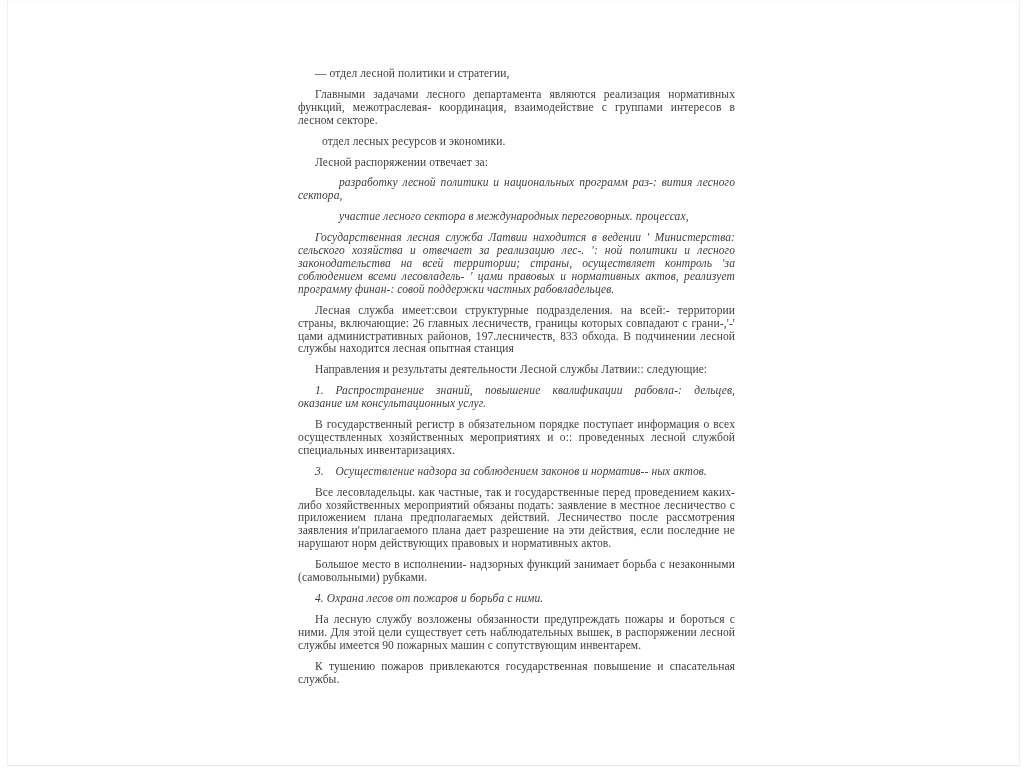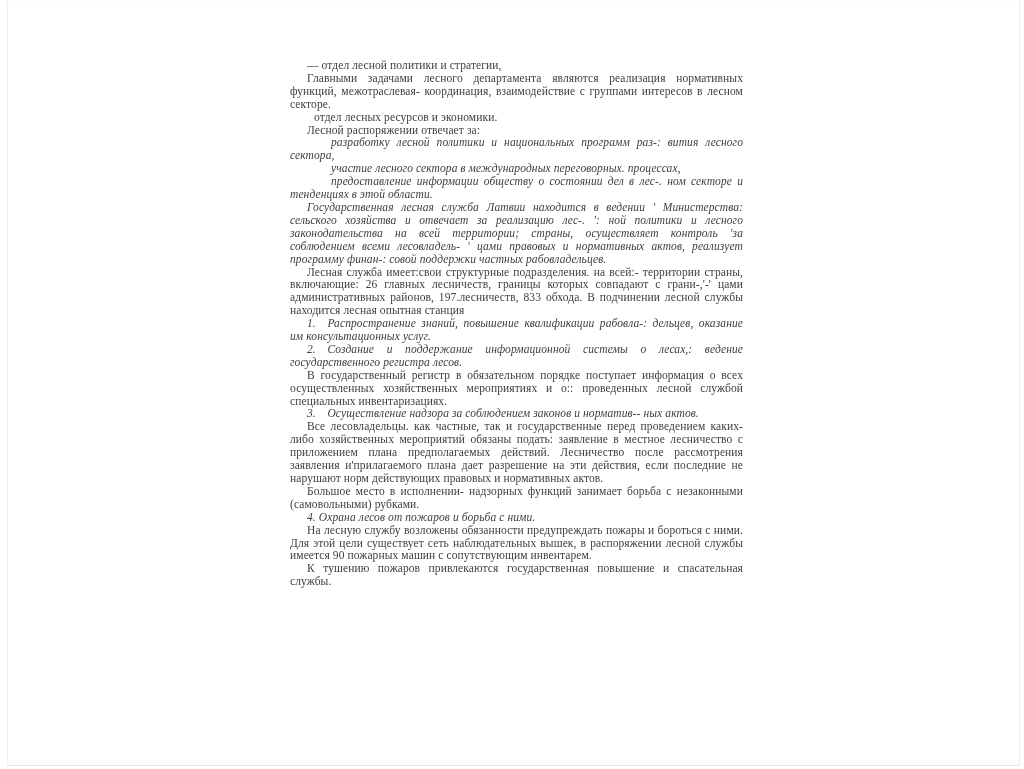--- a/index.html
+++ b/index.html
@@ -32,46 +32,45 @@
     position: absolute;
     left: 290px;
     top: 59px;
     width: 453px;
     color: #3e3e3e;
     font-size: 11.5px;
     line-height: 12.9px;
     letter-spacing: 0.1px;
   }
   .blk {
-    margin: 0;
+    margin: 8px;
     padding: 0;
     text-align: justify;
   }
   .ind1 { text-indent: 17px; }
   .ind2 { text-indent: 24px; }
   .hang { text-indent: 41px; font-style: italic; }
   .it   { font-style: italic; }
 </style>
 </head>
 <body>
 
 <div class="canvas">
   <div class="frame"></div>
   <div class="text-column">
       <p class="blk ind1">— отдел лесной политики и стратегии,</p>
       <p class="blk ind1">Главными задачами лесного департамента являются реализация нормативных функций, межотраслевая- координация, взаимодействие с группами интересов в лесном секторе.</p>
       <p class="blk ind2">отдел лесных ресурсов и экономики.</p>
       <p class="blk ind1">Лесной распоряжении отвечает за:</p>
       <p class="blk hang">разработку лесной политики и национальных программ раз-: вития лесного сектора,</p>
       <p class="blk hang">участие лесного сектора в международных переговорных. процессах,</p>
-      <p class="blk hang">предоставление информации обществу о состоянии дел в лес-. ном секторе и тенденциях в этой области.</p>
       <p class="blk ind1 it">Государственная лесная служба Латвии находится в ведении ' Министерства: сельского хозяйства и отвечает за реализацию лес-. ': ной политики и лесного законодательства на всей территории; страны, осуществляет контроль 'за соблюдением всеми лесовладель- ' цами правовых и нормативных актов, реализует программу финан-: совой поддержки частных рабовладельцев.</p>
       <p class="blk ind1">Лесная служба имеет:свои структурные подразделения. на всей:- территории страны, включающие: 26 главных лесничеств, границы которых совпадают с грани-,'-' цами административных районов, 197.лесничеств, 833 обхода. В подчинении лесной службы находится лесная опытная станция</p>
+      <p class="blk ind1">Направления и результаты деятельности Лесной службы Латвии:: следующие:</p>
       <p class="blk ind1 it">1. Распространение знаний, повышение квалификации рабовла-: дельцев, оказание им консультационных услуг.</p>
-      <p class="blk ind1 it">2. Создание и поддержание информационной системы о лесах,: ведение государственного регистра лесов.</p>
       <p class="blk ind1">В государственный регистр в обязательном порядке поступает информация о всех осуществленных хозяйственных мероприятиях и о:: проведенных лесной службой специальных инвентаризациях.</p>
       <p class="blk ind1 it">3. Осуществление надзора за соблюдением законов и норматив-- ных актов.</p>
       <p class="blk ind1">Все лесовладельцы. как частные, так и государственные перед проведением каких-либо хозяйственных мероприятий обязаны подать: заявление в местное лесничество с приложением плана предполагаемых действий. Лесничество после рассмотрения заявления и'прилагаемого плана дает разрешение на эти действия, если последние не нарушают норм действующих правовых и нормативных актов.</p>
       <p class="blk ind1">Большое место в исполнении- надзорных функций занимает борьба с незаконными (самовольными) рубками.</p>
       <p class="blk ind1 it">4. Охрана лесов от пожаров и борьба с ними.</p>
       <p class="blk ind1">На лесную службу возложены обязанности предупреждать пожары и бороться с ними. Для этой цели существует сеть наблюдательных вышек, в распоряжении лесной службы имеется 90 пожарных машин с сопутствующим инвентарем.</p>
       <p class="blk ind1">К тушению пожаров привлекаются государственная повышение и спасательная службы.</p>
     </div>
 </div>
 

